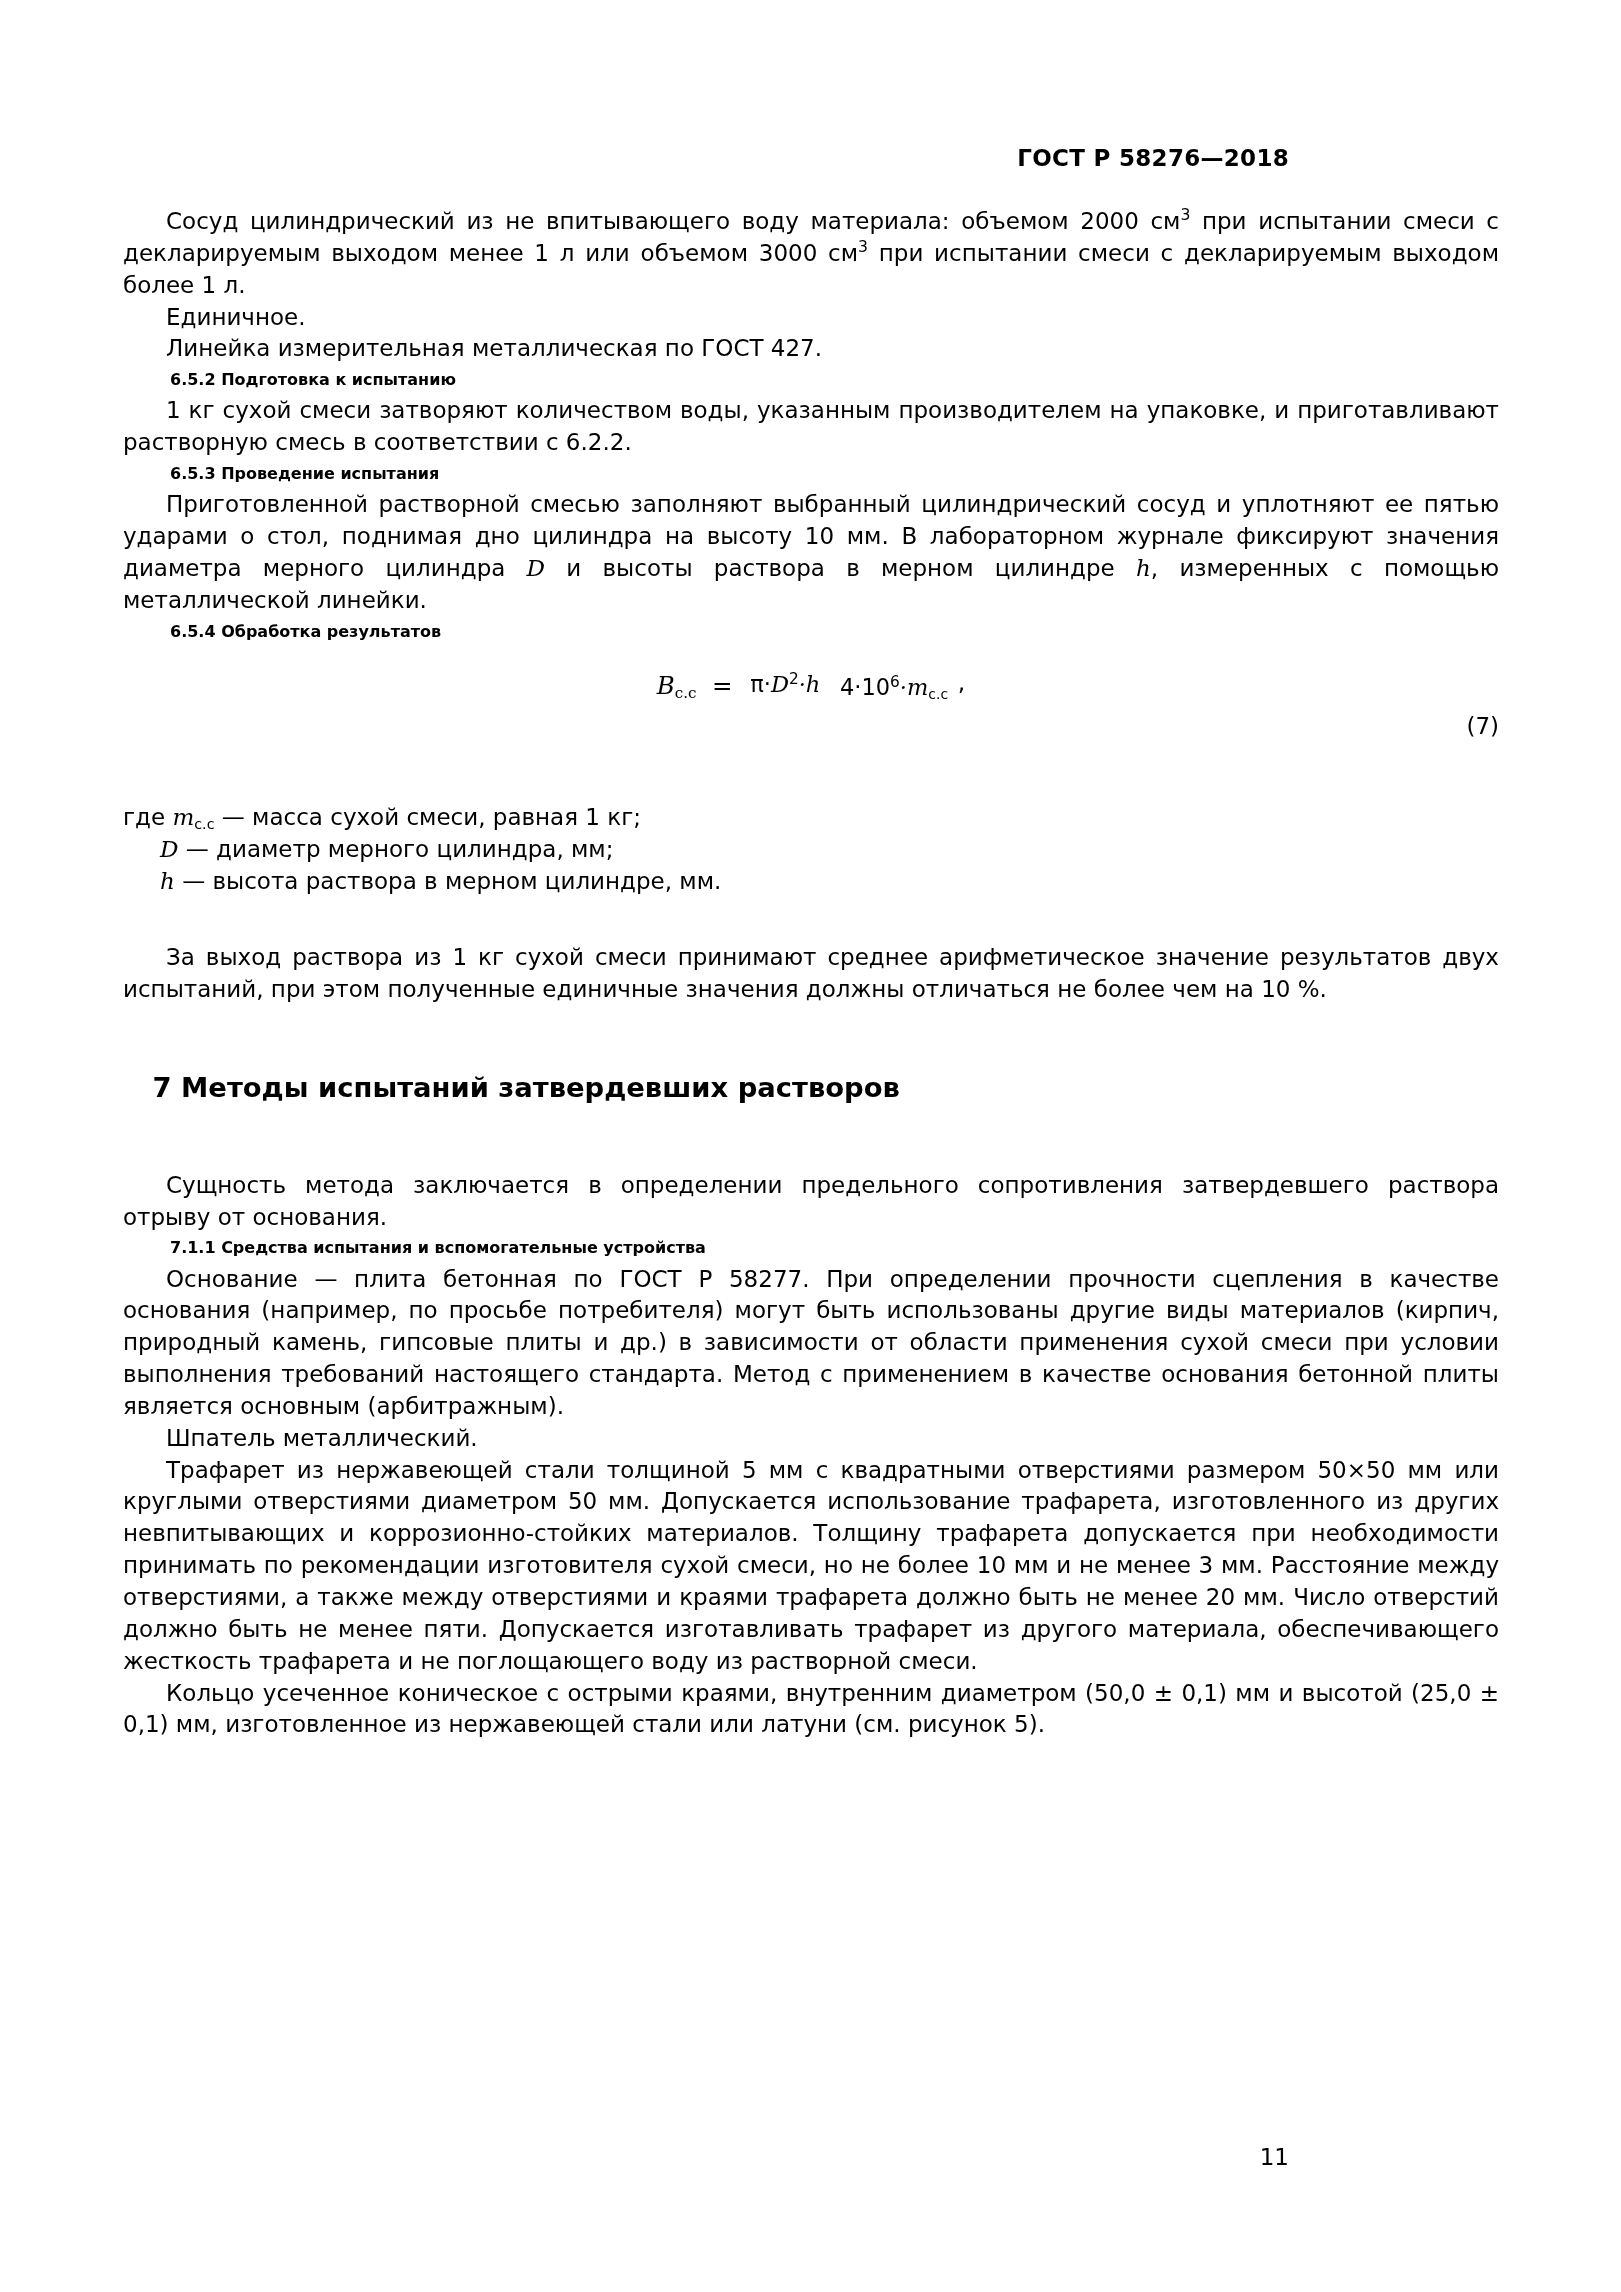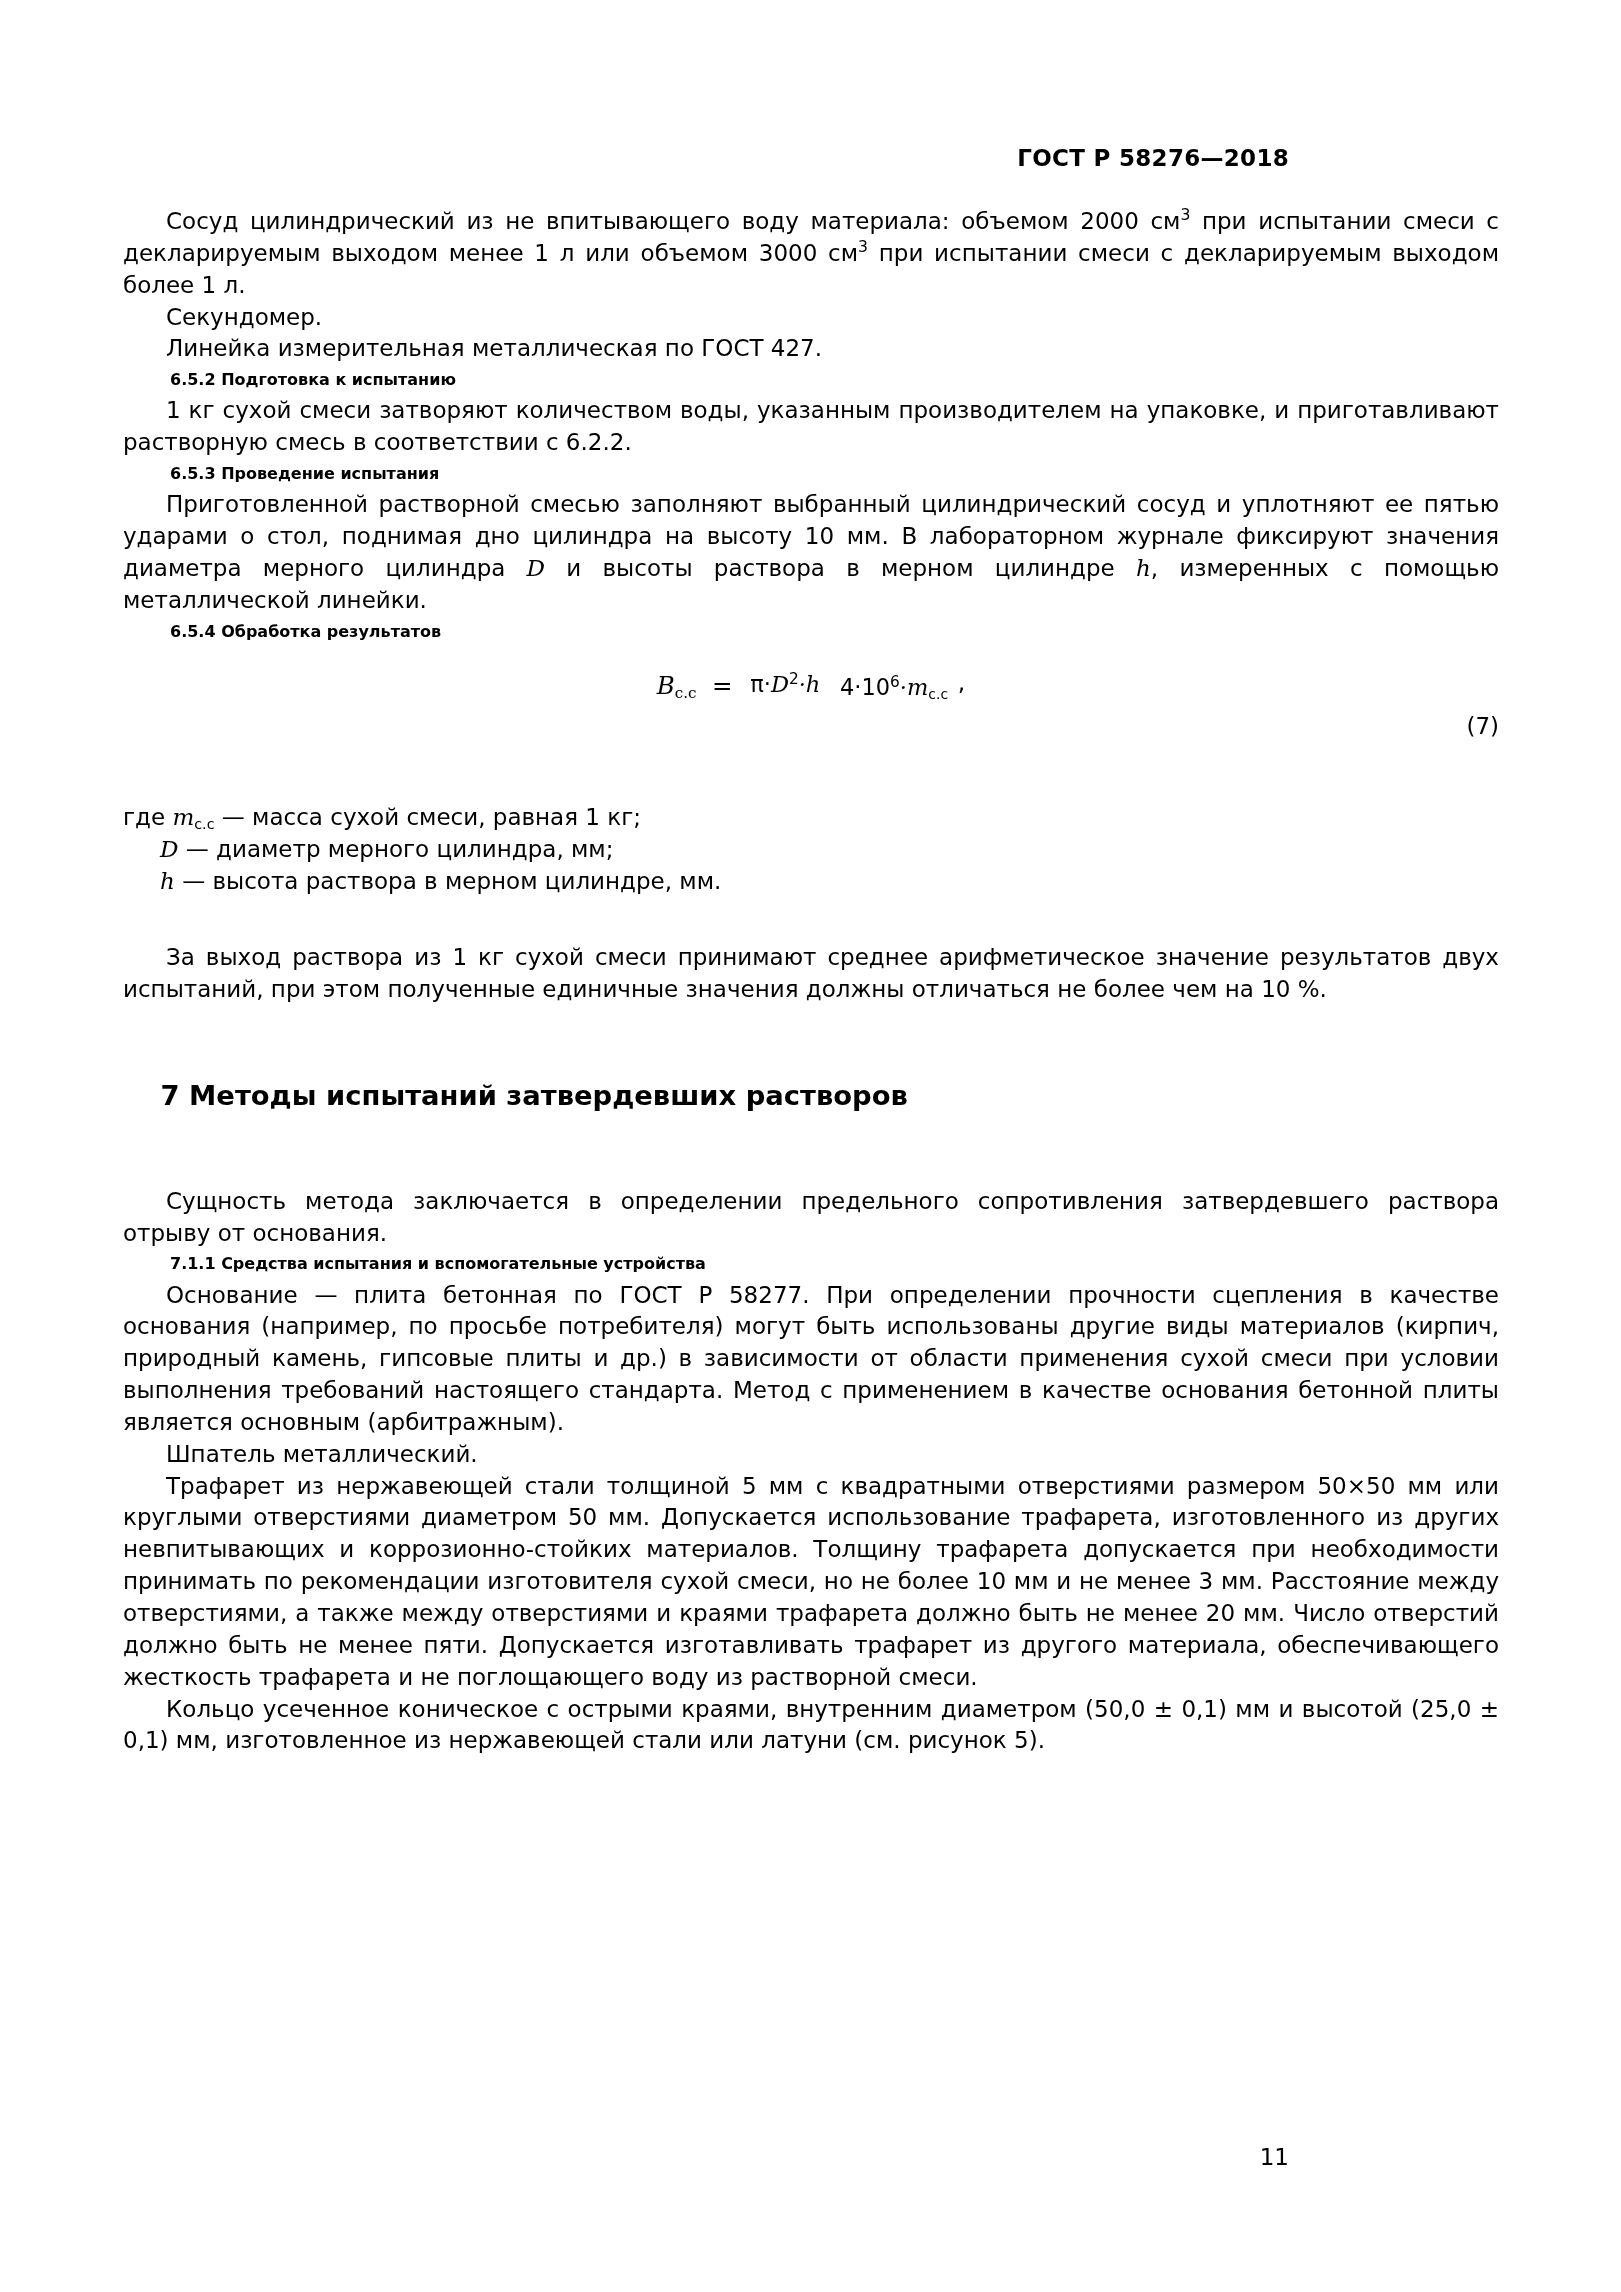--- a/index.html
+++ b/index.html
@@ -47,21 +47,21 @@
   }
   .h-sub {
     font-weight: bold;
     font-size: 16px;
     text-indent: 43px;
     margin: 4px;
   }
   .h-main {
     font-weight: bold;
     font-size: 27.4px;
-    margin: 12px;
+    margin: 4px;
     text-indent: 25.5px;
   }
   .gap-s { height: 13.7px; }
   .gap-l { height: 45px; }
   .gap-xl { height: 59px; }
   sup { font-size: 0.68em; vertical-align: super; line-height: 0; }
   sub { font-size: 0.62em; vertical-align: -0.28em; line-height: 0; }
   i.var { font-style: italic; font-family: "DejaVu Serif", serif; }
 
   
@@ -135,21 +135,21 @@
 <body>
 
 <div class="page">
 
   <div class="header">ГОСТ Р 58276—2018</div>
 
   <div class="content">
 
     <p class="ind"><span>Сосуд цилиндрический из не впитывающего воду материала: объемом 2000 см</span><sup>3</sup><span> при испытании смеси с декларируемым выходом менее 1 л или объемом 3000 см</span><sup>3</sup><span> при испытании смеси с декларируемым выходом более 1 л.</span></p>
 
-    <p class="ind">Секундомер.</p>
+    <p class="ind">Единичное.</p>
 
     <p class="ind">Линейка измерительная металлическая по ГОСТ 427.</p>
 
     <p class="h-sub">6.5.2 Подготовка к испытанию</p>
 
     <p class="ind">1 кг сухой смеси затворяют количеством воды, указанным производителем на упаковке, и приготавливают растворную смесь в соответствии с 6.2.2.</p>
 
     <p class="h-sub">6.5.3 Проведение испытания</p>
 
     <p class="ind"><span>Приготовленной растворной смесью заполняют выбранный цилиндрический сосуд и уплотняют ее пятью ударами о стол, поднимая дно цилиндра на высоту 10 мм. В лабораторном журнале фиксируют значения диаметра мерного цилиндра </span><i class="var">D</i><span> и высоты раствора в мерном цилиндре </span><i class="var">h</i><span>, измеренных с помощью металлической линейки.</span></p>

